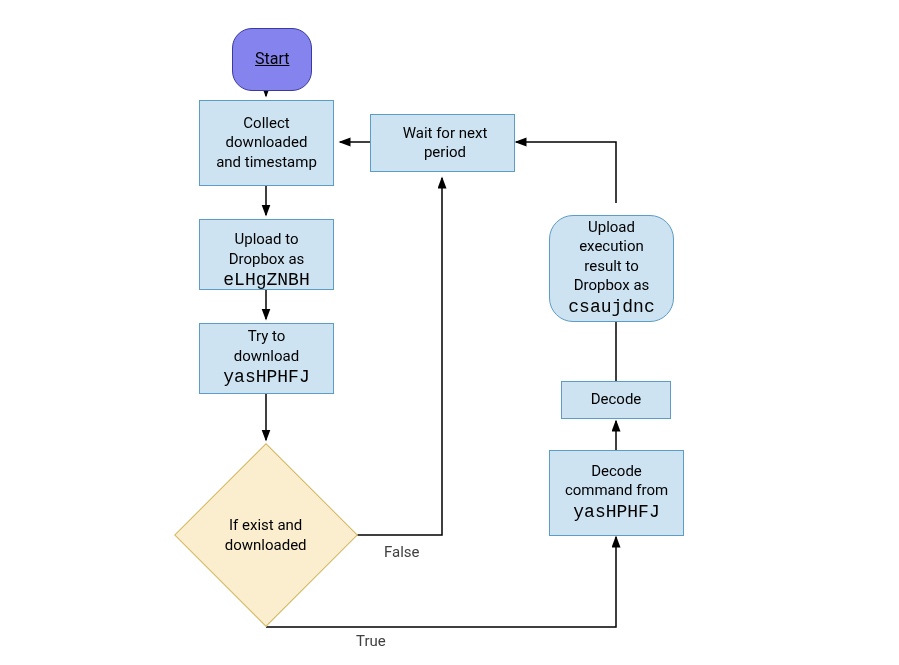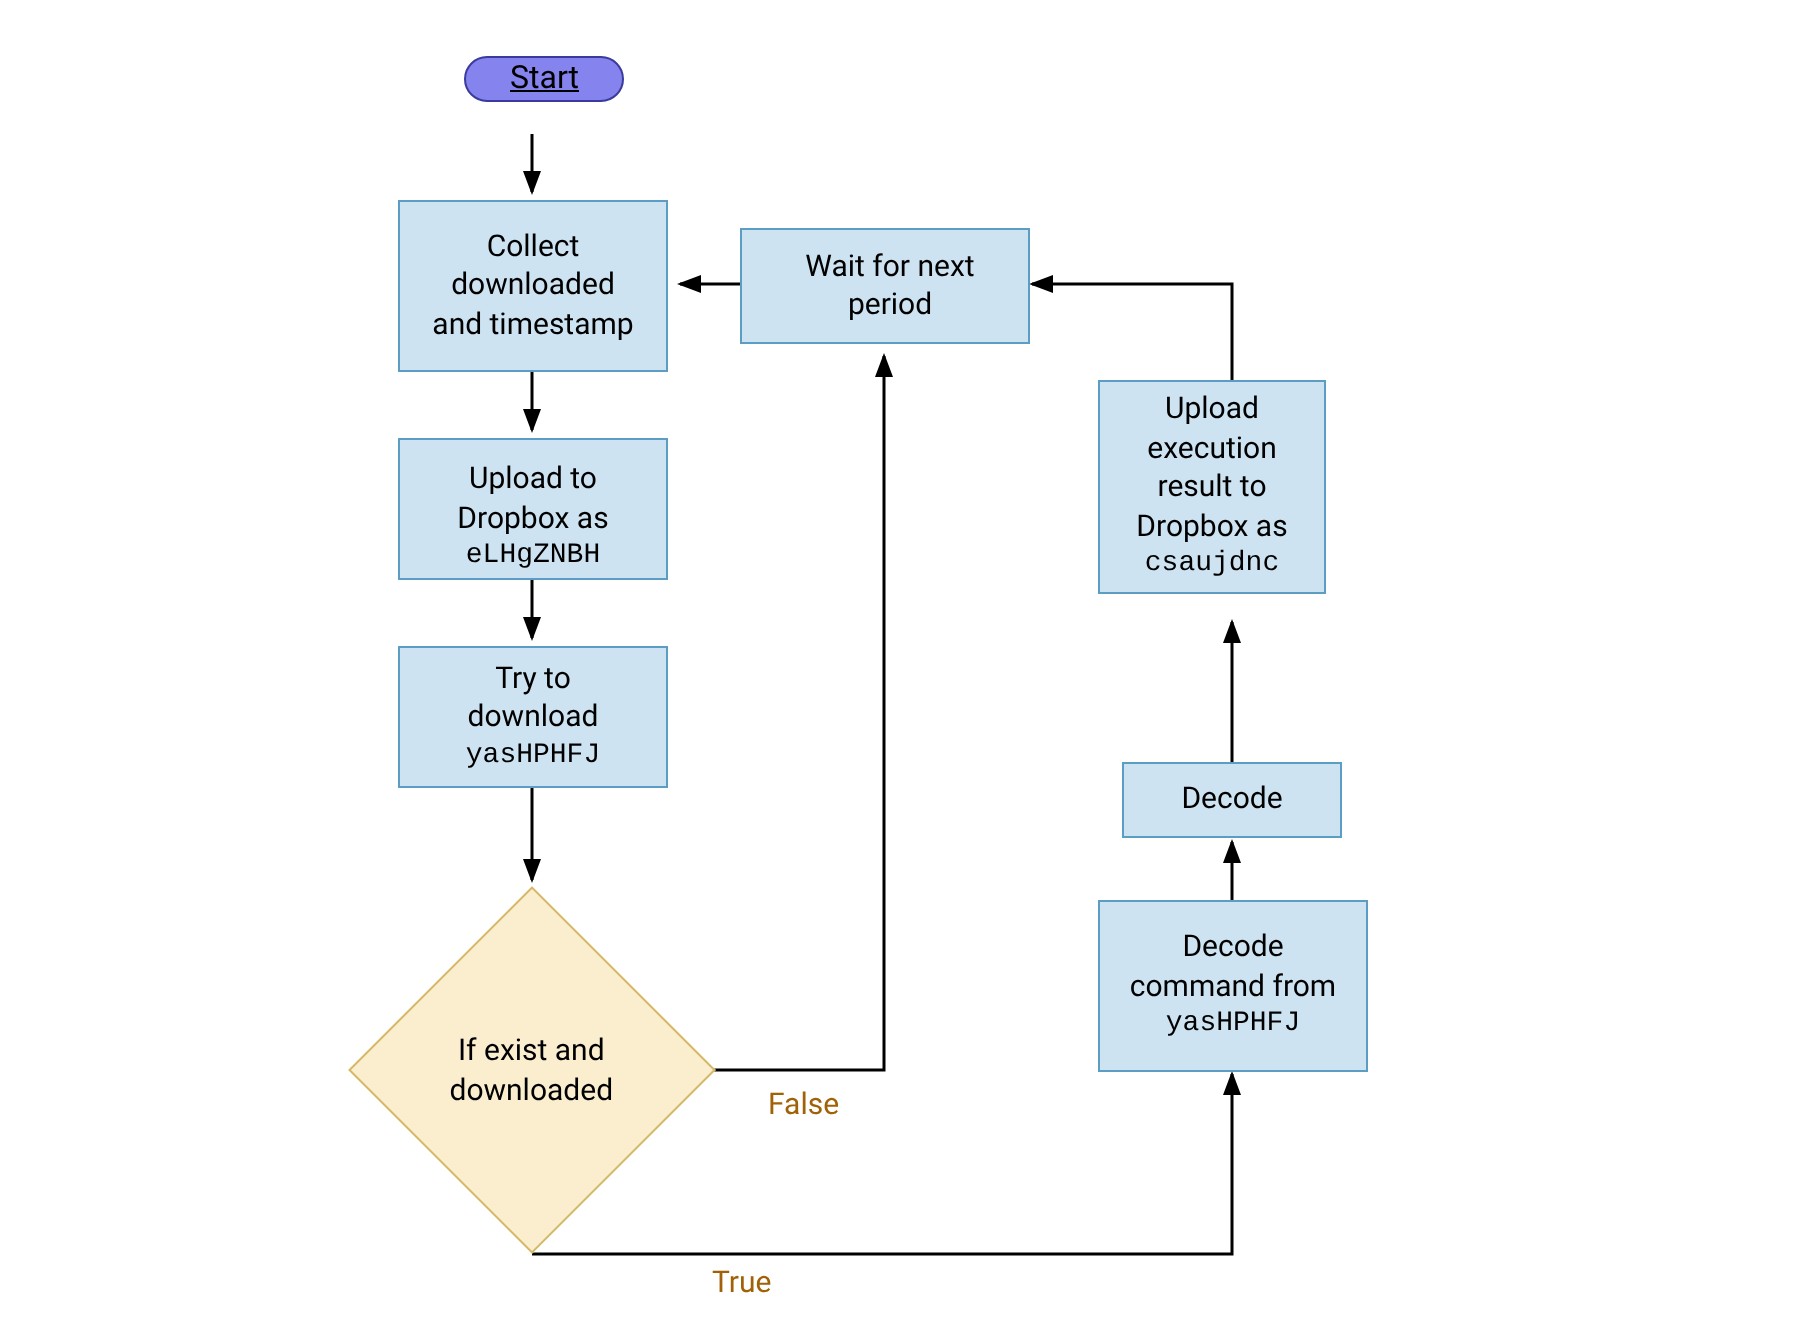--- a/index.html
+++ b/index.html
@@ -16,21 +16,21 @@
     position: absolute;
     text-align: center;
     font-size: 15px;
     line-height: 1.3;
     color: #000;
   }
   .terminal {
     background: #8583ed;
     border: 1px solid #3b3a9e;
     border-radius: 20px;
-    padding: 0 22px;
+    padding: 20px 22px;
     font-size: 16px;
     text-decoration: underline;
   }
   .process {
     background: #cde3f1;
     border: 1px solid #5c9dc4;
     padding: 10px 14px;
     display: flex;
     align-items: center;
     justify-content: center;
@@ -45,25 +45,25 @@
     display: flex;
     align-items: center;
     justify-content: center;
   }
   .decision-inner {
     transform: rotate(-45deg);
     text-align: center;
     font-size: 15px;
     width: 150px;
   }
-  .code { font-family: "Courier New", monospace; font-size: 14px; }
+  .code { font-family: "Courier New", monospace; font-size: 18px; }
   .edge-label {
     position: absolute;
     font-size: 15px;
-    color: #a16207;
+    color: #404040;
     background: transparent;
   }
   svg.arrows {
     position: absolute;
     top: 0;
     left: 0;
     width: 899px;
     height: 665px;
     pointer-events: none;
   }
@@ -129,19 +129,19 @@
 
 <div class="node process" style="left:549px; top:450px; width:135px; height:86px;text-align:center;">
   <span>Decode command from</span>
   <span class="code">yasHPHFJ</span>
 </div>
 
 <div class="node process" style="left:561px; top:381px; width:110px; height:38px;">
   <span>Decode</span>
 </div>
 
-<div class="node process" style="left:549px; top:190px; width:114px; height:107px;">
+<div class="node process" style="left:549px; top:215px; width:125px; height:107px;border-radius:24px;">
   <span>Upload execution result to Dropbox as</span>
   <span class="code">csaujdnc</span>
 </div>
 
 <div class="edge-label" style="left:384px; top:543px;">False</div>
 <div class="edge-label" style="left:356px; top:632px;">True</div>
 
 </body></html>

